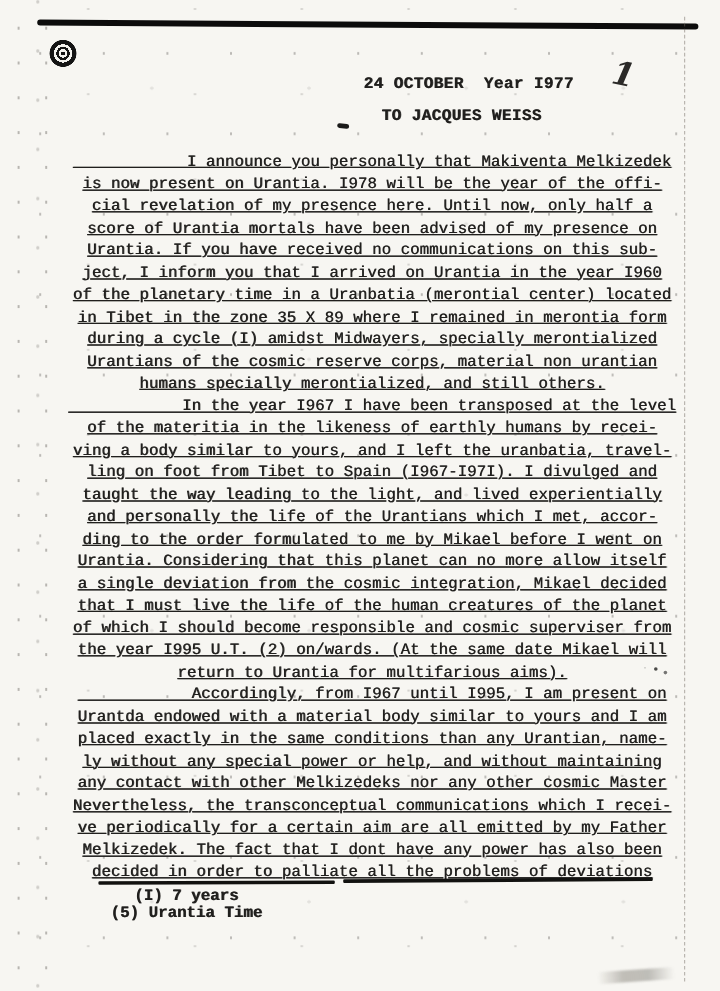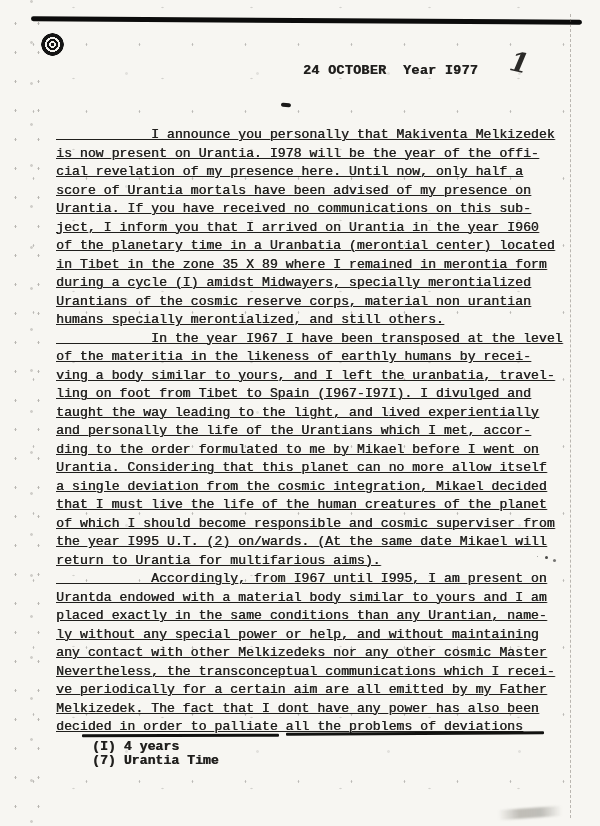--- a/index.html
+++ b/index.html
@@ -47,20 +47,21 @@
   }
   .page-number{
     position:absolute;left:510px;top:47px;
     font-family:"DejaVu Serif","Liberation Serif",serif;
     font-style:italic;font-weight:bold;font-size:27px;color:#2b2a28;
     transform:rotate(12deg);
   }
   .typed{
     text-shadow:0.5px 0 0 rgba(32,31,29,0.85);
     white-space:pre;
+    text-align:center;
   }
   .date-line{
     position:absolute;left:303px;top:63px;
     font-size:13.4px;font-weight:700;letter-spacing:0.3px;
   }
   .recipient-line{
     position:absolute;left:318px;top:90px;
     font-size:13.4px;font-weight:700;letter-spacing:0.3px;
   }
   .letter-body{
@@ -97,26 +98,27 @@
 
 <div class="page">
   <div class="left-noise"></div>
   <div class="top-bar"></div>
   <div class="right-edge"></div>
 
   <div class="stamp"></div>
   <div class="page-number">1</div>
 
   <div class="date-line typed">24 OCTOBER  Year I977</div>
+  <div class="recipient-line typed">TO JACQUES WEISS</div>
 
   <div class="dash-mark"></div>
 
   <div class="letter-body typed"><div class="paragraph"><div class="line">            I announce you personally that Makiventa Melkizedek</div><div class="line">is now present on Urantia. I978 will be the year of the offi-</div><div class="line">cial revelation of my presence here. Until now, only half a</div><div class="line">score of Urantia mortals have been advised of my presence on</div><div class="line">Urantia. If you have received no communications on this sub-</div><div class="line">ject, I inform you that I arrived on Urantia in the year I960</div><div class="line">of the planetary time in a Uranbatia (merontial center) located</div><div class="line">in Tibet in the zone 35 X 89 where I remained in merontia form</div><div class="line">during a cycle (I) amidst Midwayers, specially merontialized</div><div class="line">Urantians of the cosmic reserve corps, material non urantian</div><div class="line">humans specially merontialized, and still others.</div></div><div class="paragraph"><div class="line">            In the year I967 I have been transposed at the level</div><div class="line">of the materitia in the likeness of earthly humans by recei-</div><div class="line">ving a body similar to yours, and I left the uranbatia, travel-</div><div class="line">ling on foot from Tibet to Spain (I967-I97I). I divulged and</div><div class="line">taught the way leading to the light, and lived experientially</div><div class="line">and personally the life of the Urantians which I met, accor-</div><div class="line">ding to the order formulated to me by Mikael before I went on</div><div class="line">Urantia. Considering that this planet can no more allow itself</div><div class="line">a single deviation from the cosmic integration, Mikael decided</div><div class="line">that I must live the life of the human creatures of the planet</div><div class="line">of which I should become responsible and cosmic superviser from</div><div class="line">the year I995 U.T. (2) on/wards. (At the same date Mikael will</div><div class="line">return to Urantia for multifarious aims).</div></div><div class="paragraph"><div class="line">            Accordingly, from I967 until I995, I am present on</div><div class="line">Urantda endowed with a material body similar to yours and I am</div><div class="line">placed exactly in the same conditions than any Urantian, name-</div><div class="line">ly without any special power or help, and without maintaining</div><div class="line">any contact with other Melkizedeks nor any other cosmic Master</div><div class="line">Nevertheless, the transconceptual communications which I recei-</div><div class="line">ve periodically for a certain aim are all emitted by my Father</div><div class="line">Melkizedek. The fact that I dont have any power has also been</div><div class="line">decided in order to palliate all the problems of deviations</div></div></div>
 
   <div class="aims-dots"></div>
 
   <div class="rule-seg seg1"></div>
   <div class="rule-seg seg2"></div>
 
-  <div class="footnotes typed"><div>(I) 4 years</div><div>(7) Urantia Time</div></div>
+  <div class="footnotes typed"><div>(I) 7 years</div><div>(5) Urantia Time</div></div>
 
   <div class="bottom-smudge"></div>
 </div>
 
 </body></html>

